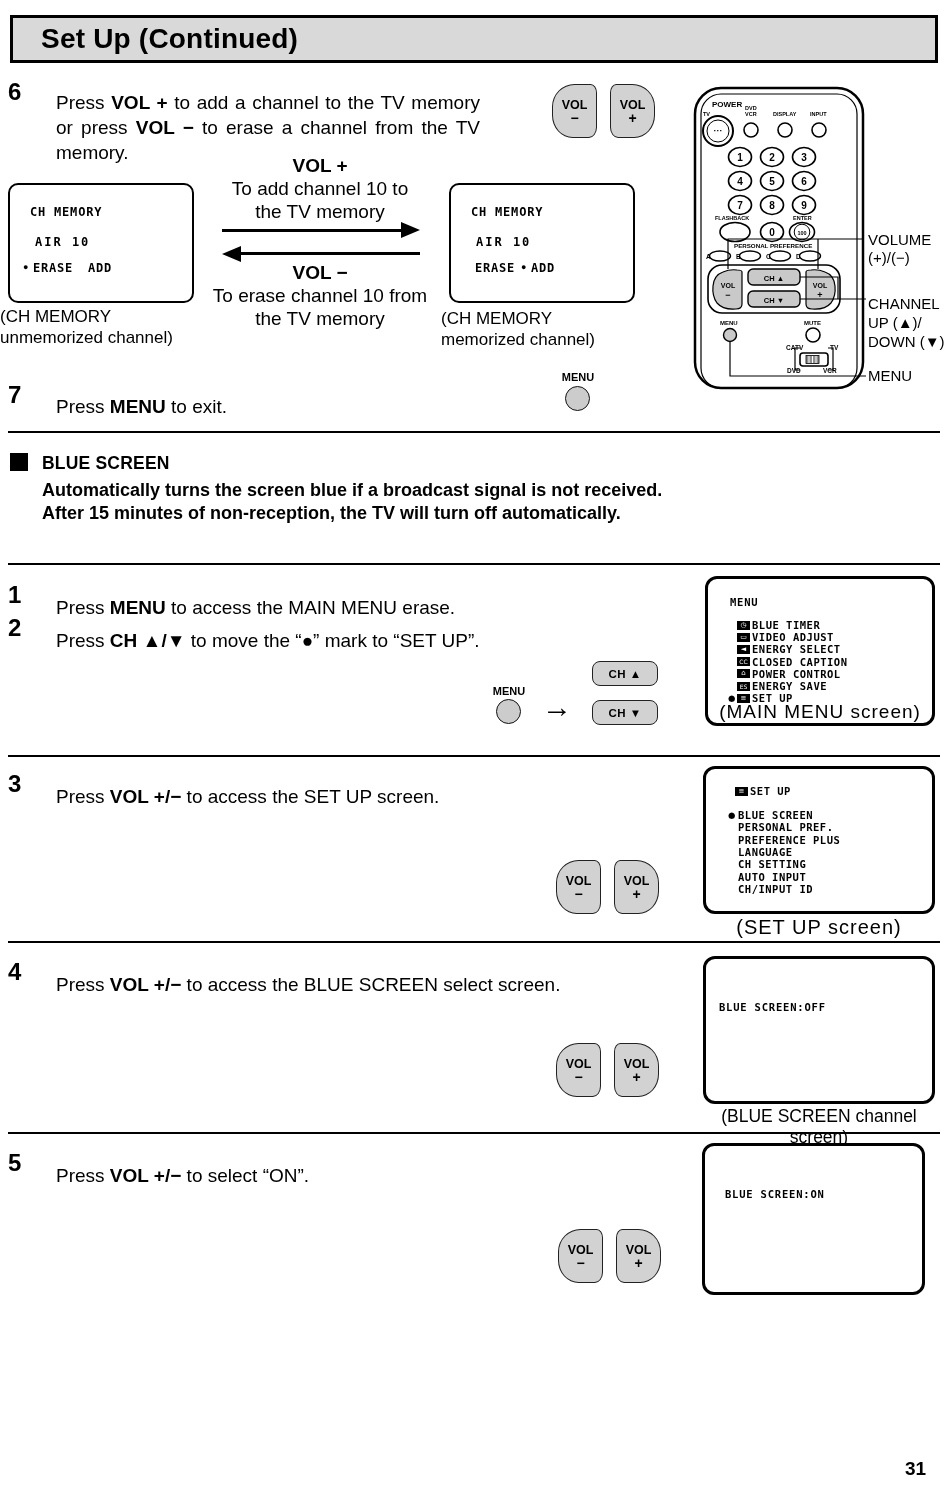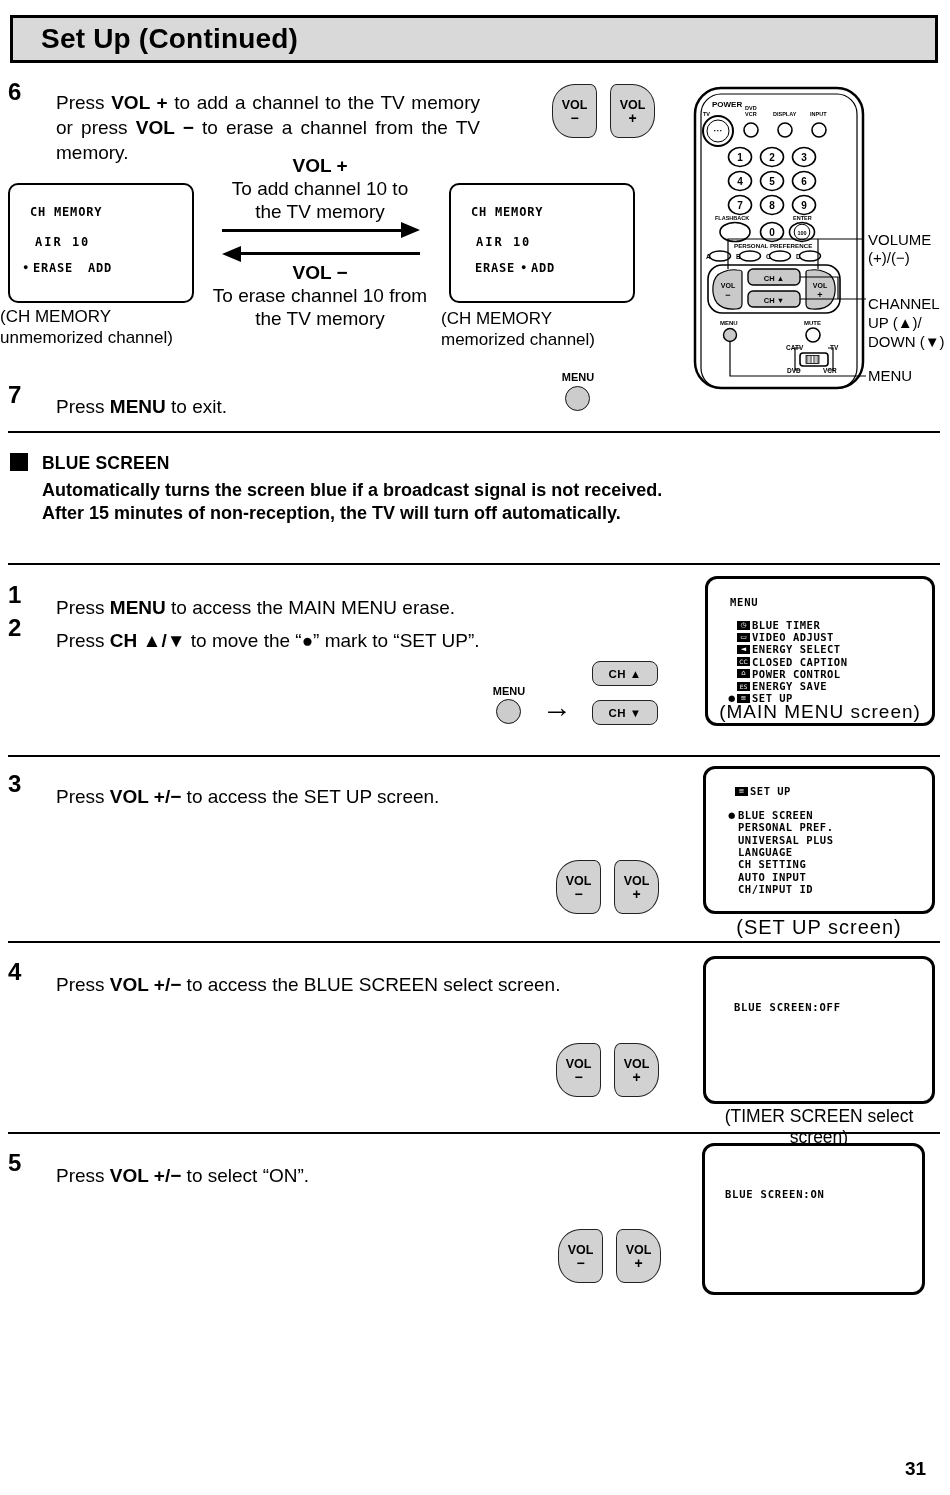--- a/index.html
+++ b/index.html
@@ -303,21 +303,21 @@
       <div class="srow">
           <span class="sbul">●</span>
           <span class="mlab">BLUE SCREEN</span>
         </div>
       <div class="srow">
           <span class="sbul"></span>
           <span class="mlab">PERSONAL PREF.</span>
         </div>
       <div class="srow">
           <span class="sbul"></span>
-          <span class="mlab">UNIVERSAL PLUS</span>
+          <span class="mlab">PREFERENCE PLUS</span>
         </div>
       <div class="srow">
           <span class="sbul"></span>
           <span class="mlab">LANGUAGE</span>
         </div>
       <div class="srow">
           <span class="sbul"></span>
           <span class="mlab">CH SETTING</span>
         </div>
       <div class="srow">
@@ -341,23 +341,23 @@
         <span>VOL</span>
         <span class="vsym">−</span>
       </div>
     <div class="volbtn vplus">
         <span>VOL</span>
         <span class="vsym">+</span>
       </div>
   </div>
 
   <div class="abs tvbox" style="left:703px;top:956px;width:232px;height:148px">
-    <span class="abs osd" style="left:28px;top:42px">BLUE SCREEN:OFF</span>
-  </div>
-  <div class="abs capbig" style="left:700px;top:1106px;width:238px;font-size:17.5px;letter-spacing:0">(TIMER SCREEN select screen)</div>
+    <span class="abs osd" style="left:13px;top:42px">BLUE SCREEN:OFF</span>
+  </div>
+  <div class="abs capbig" style="left:700px;top:1106px;width:238px;font-size:17.5px;letter-spacing:0">(BLUE SCREEN channel screen)</div>
 
   <div class="abs hr" style="top:1132px"></div>
 
   <div class="abs stepnum" style="left:8px;top:1149px">5</div>
   <p class="abs steptext" style="left:44px;top:1151px"><span class="sg">Press </span><span class="sg b">VOL +/−</span><span class="sg"> to select “ON”.</span></p>
   <div class="abs volpair" style="left:558px;top:1229px">
     <div class="volbtn vminus">
         <span>VOL</span>
         <span class="vsym">−</span>
       </div>

